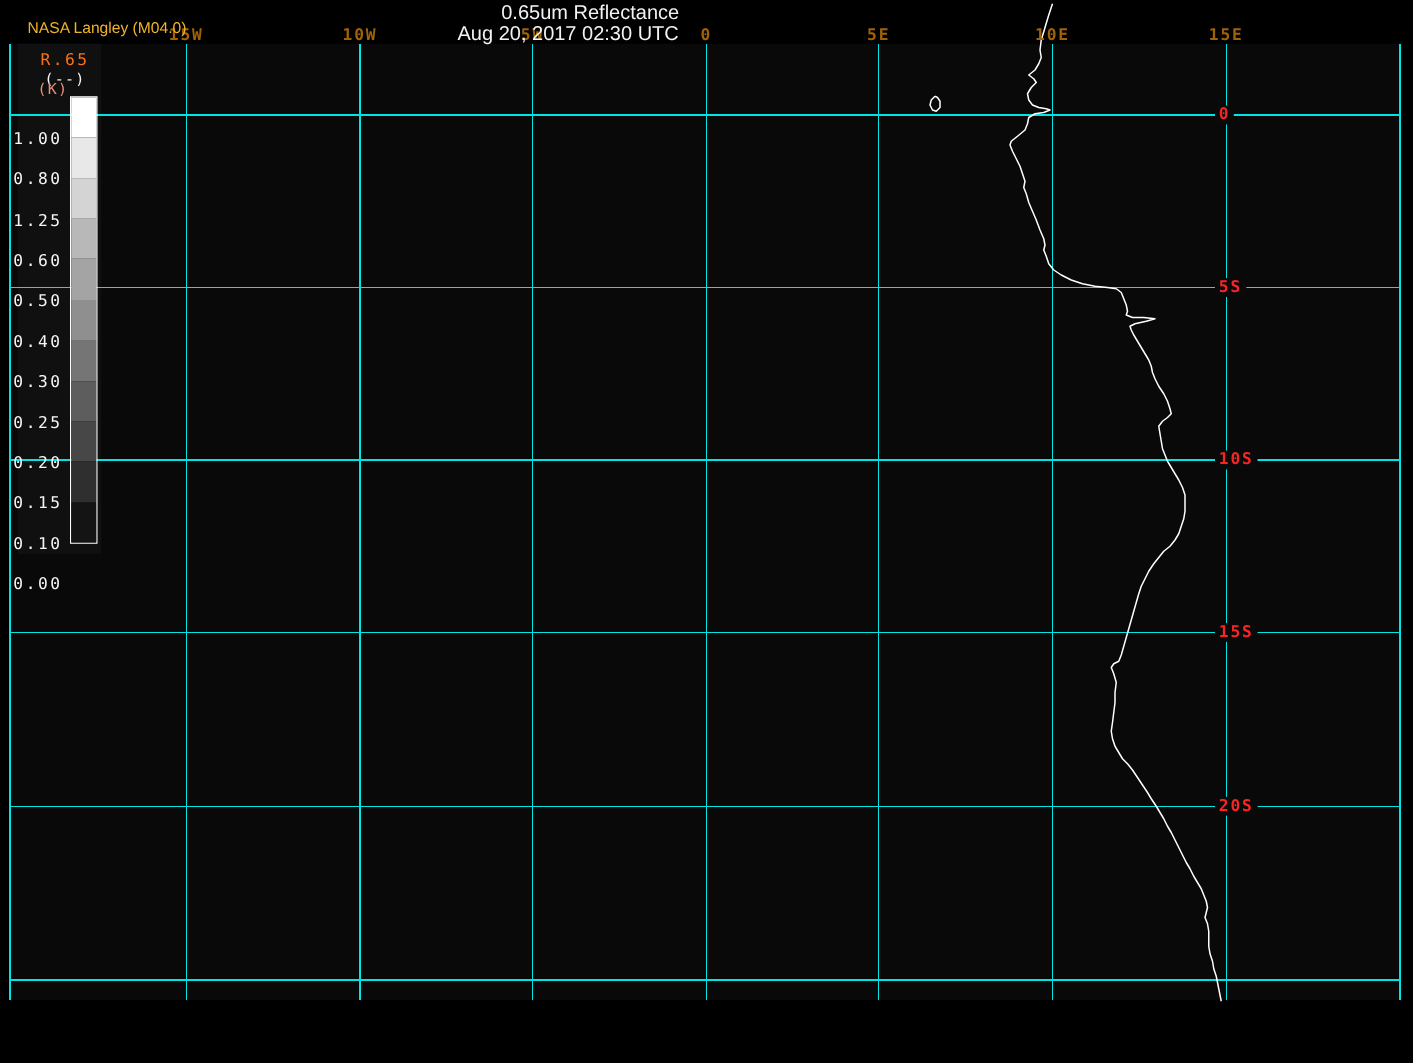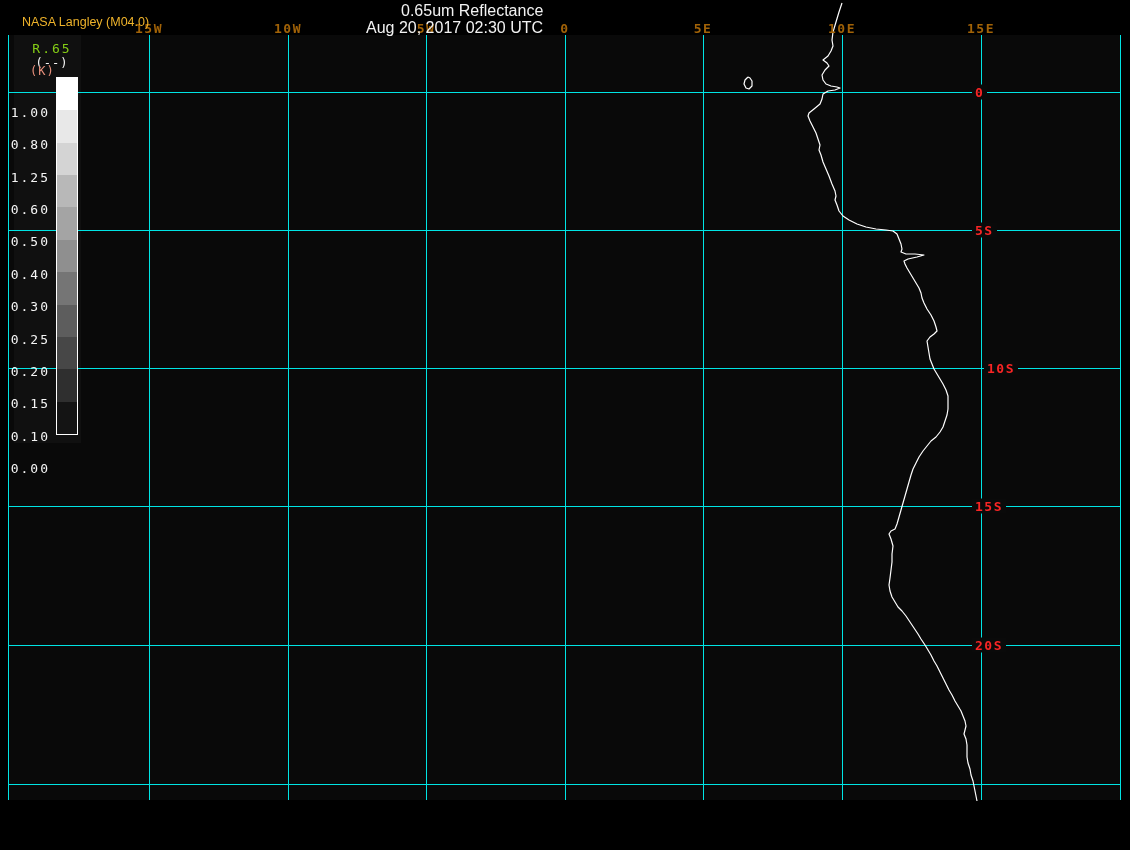--- a/index.html
+++ b/index.html
@@ -6,21 +6,21 @@
   #stage{position:relative;width:1130px;height:850px;background:#000;font-family:"DejaVu Sans Mono",monospace;}
   #map-bg{position:absolute;left:8px;top:35px;width:1113px;height:765px;background:#090909;}
   #colorbar-panel{position:absolute;left:14px;top:35px;width:67px;height:408px;background:#101010;}
   #grid-svg{position:absolute;left:0;top:0;width:1130px;height:850px;}
   .lon-label{position:absolute;transform:translateX(-50%);top:21px;color:#a16207;font:bold 13px "DejaVu Sans Mono",monospace;letter-spacing:1.5px;white-space:pre;}
   .lat-label{position:absolute;transform:translateY(-50%);left:972px;color:#f92525;font:bold 13px "DejaVu Sans Mono",monospace;letter-spacing:1.5px;background:#0a0a0a;padding:0 3px;white-space:pre;}
   .cb-tick{position:absolute;transform:translateY(-50%);right:0;color:#f5f5f5;font:13px "DejaVu Sans Mono",monospace;letter-spacing:2px;white-space:pre;}
   #cb-tick-col{position:absolute;left:0;top:0;width:50px;height:850px;margin-top:35px;}
   #colorbar-steps{position:absolute;left:56px;top:77px;width:20px;height:356px;border:1px solid #ffffff;box-sizing:content-box;}
   .cb-step{width:100%;}
-  #cb-title{position:absolute;left:52px;top:41px;transform:translateX(-50%);color:#84cc16;font:13px "DejaVu Sans Mono",monospace;letter-spacing:2px;white-space:pre;}
+  #cb-title{position:absolute;left:52px;top:41px;transform:translateX(-50%);color:#f97316;font:13px "DejaVu Sans Mono",monospace;letter-spacing:2px;white-space:pre;}
   #cb-units{position:absolute;left:52px;top:56px;transform:translateX(-50%);color:#f5f5f5;font:12px "DejaVu Sans Mono",monospace;letter-spacing:1px;white-space:pre;}
   #cb-units-overlay{position:absolute;left:30px;top:64px;color:#e9907c;font:12px "DejaVu Sans Mono",monospace;letter-spacing:1px;white-space:pre;}
   #credit{position:absolute;left:22px;top:15px;color:#efb32a;font:12.5px "Liberation Sans",sans-serif;white-space:pre;}
   #title{position:absolute;left:401px;top:2px;color:#f2f2f2;font:16px "Liberation Sans",sans-serif;white-space:pre;}
   #subtitle{position:absolute;left:366px;top:19px;color:#f2f2f2;font:16px "Liberation Sans",sans-serif;white-space:pre;}
   #footer{position:absolute;left:0;top:834px;width:1130px;text-align:center;color:#e3e3e3;font:12px "DejaVu Sans Mono",monospace;letter-spacing:2.5px;white-space:pre;}
 </style>
 </head>
 <body>
 
@@ -51,21 +51,21 @@
   <div id="label-layer">
       <span class="lon-label" style="left: 149px;">15W</span>
       <span class="lon-label" style="left: 288px;">10W</span>
       <span class="lon-label" style="left: 426px;">5W</span>
       <span class="lon-label" style="left: 565px;">0</span>
       <span class="lon-label" style="left: 703px;">5E</span>
       <span class="lon-label" style="left: 842px;">10E</span>
       <span class="lon-label" style="left: 981px;">15E</span>
       <span class="lat-label" style="top: 92px;">0</span>
       <span class="lat-label" style="top: 230px;">5S</span>
-      <span class="lat-label" style="top: 368px; margin-left: 12px;">10S</span>
+      <span class="lat-label" style="top: 368px;">10S</span>
       <span class="lat-label" style="top: 506px;">15S</span>
       <span class="lat-label" style="top: 645px;">20S</span>
     </div>
 
   <div id="colorbar-steps">
       <div class="cb-step" style="height: 32.3636px; background: rgb(255, 255, 255);"></div>
       <div class="cb-step" style="height: 32.3636px; background: rgb(232, 232, 232);"></div>
       <div class="cb-step" style="height: 32.3636px; background: rgb(212, 212, 212);"></div>
       <div class="cb-step" style="height: 32.3636px; background: rgb(184, 184, 184);"></div>
       <div class="cb-step" style="height: 32.3636px; background: rgb(164, 164, 164);"></div>

